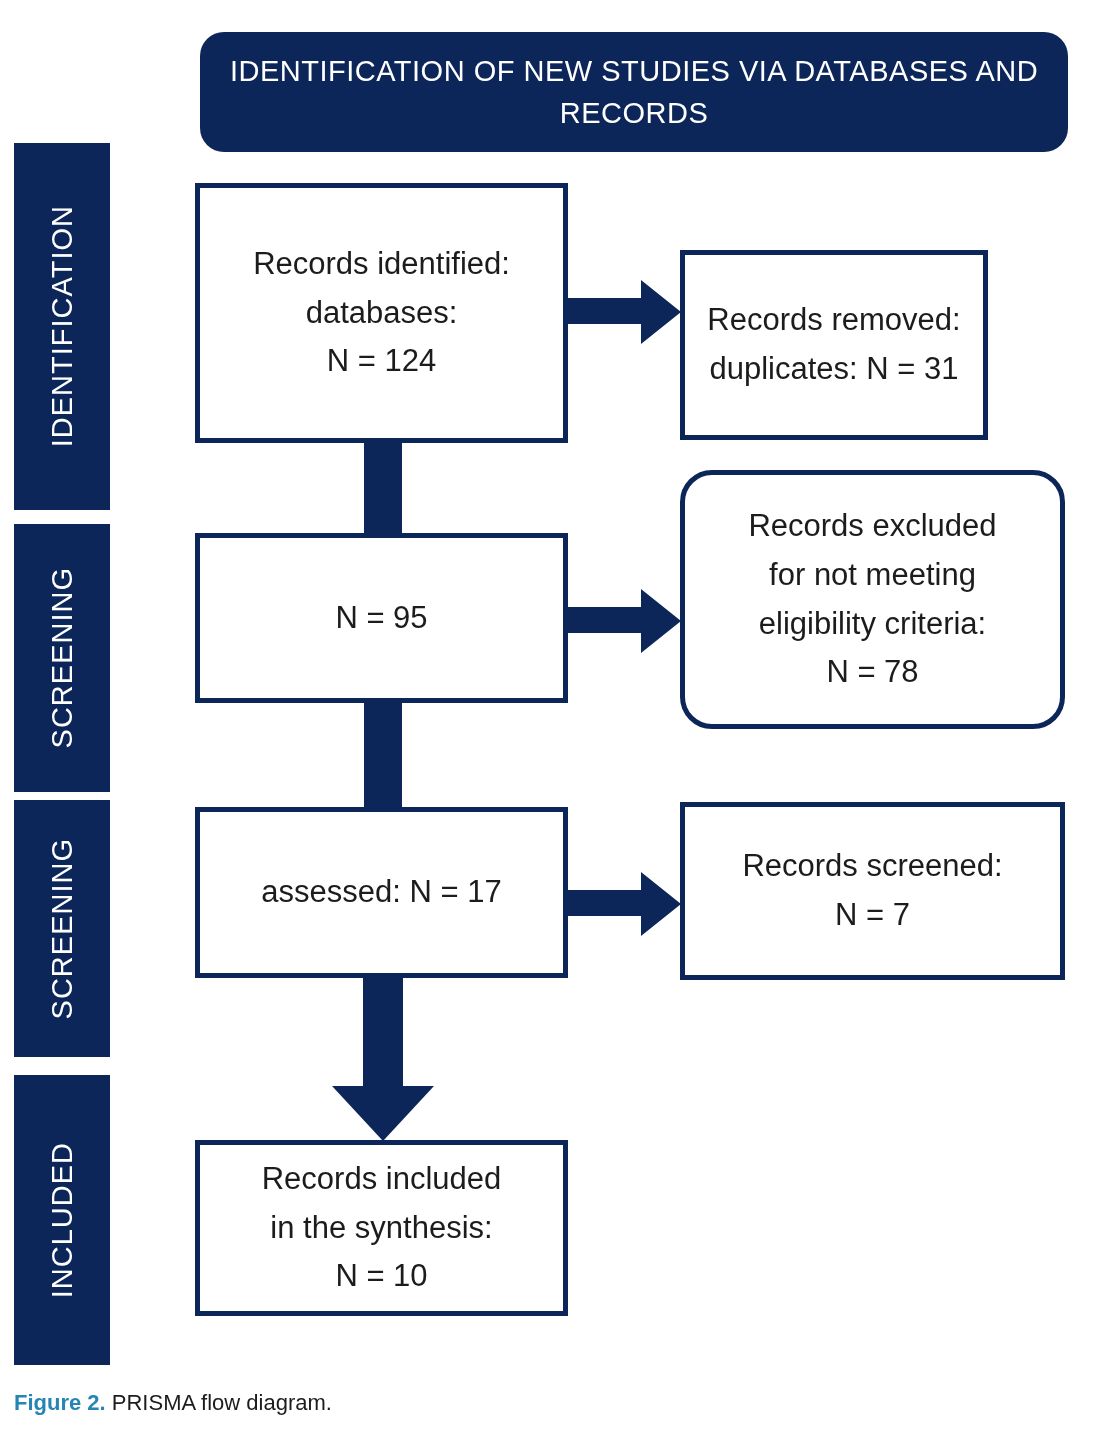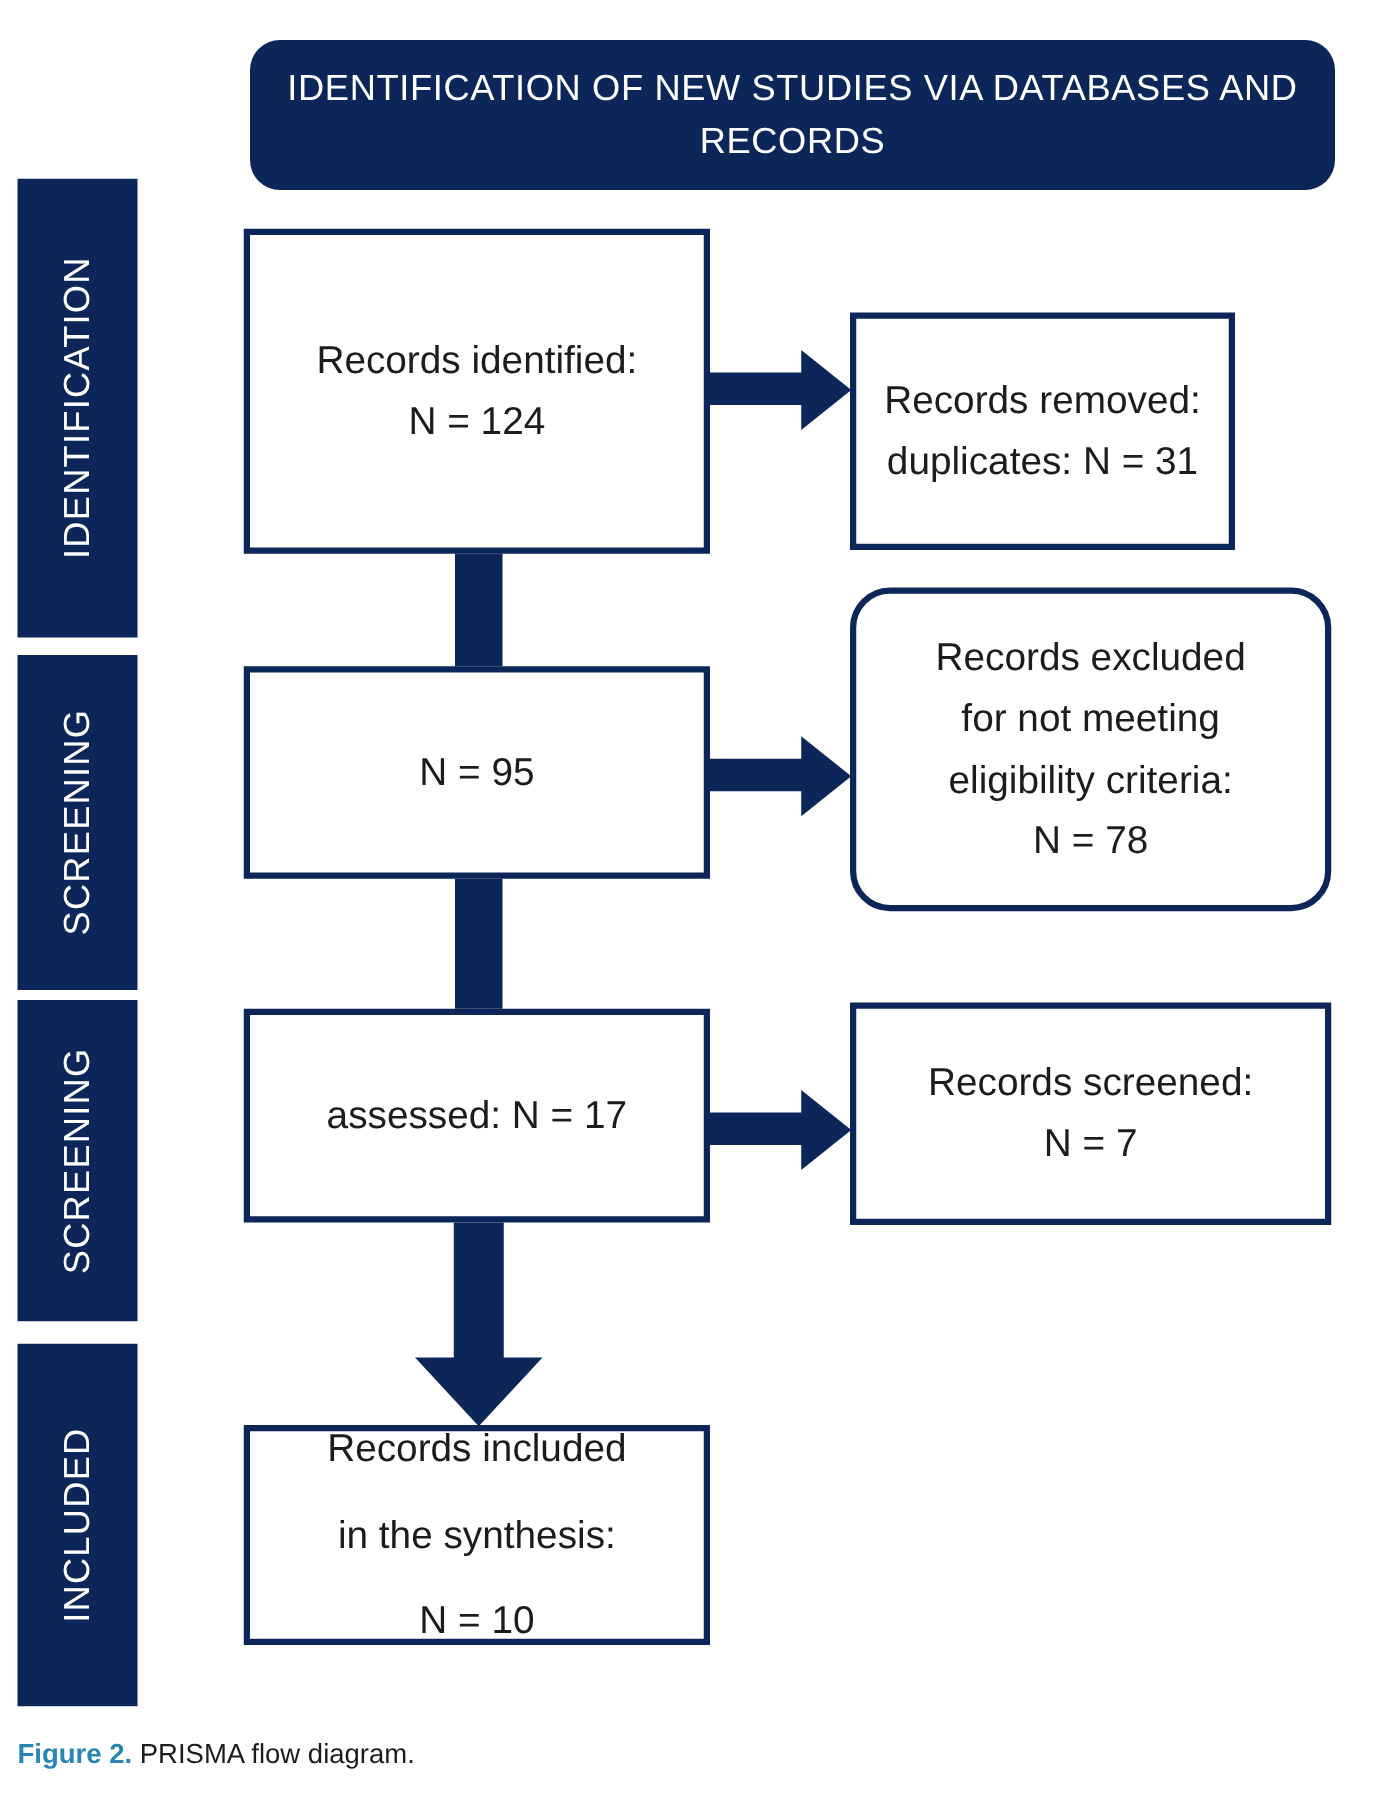--- a/index.html
+++ b/index.html
@@ -61,21 +61,21 @@
     align-items: center; justify-content: center;
     text-align: center;
     color: #1c1c1c;
     font-size: 31px;
     line-height: 1.58;
     z-index: 2;
   }
   .main-1 { left: 195px; top: 183px;  width: 373px; height: 260px; }
   .main-2 { left: 195px; top: 533px;  width: 373px; height: 170px; }
   .main-3 { left: 195px; top: 807px;  width: 373px; height: 171px; }
-  .main-4 { left: 195px; top: 1140px; width: 373px; height: 176px; gap: 20px; }
+  .main-4 { left: 195px; top: 1140px; width: 373px; height: 176px; }
   .side-1 { left: 680px; top: 226px;  width: 308px; height: 190px; margin-top: 24px; }
   .side-2 { left: 680px; top: 470px;  width: 385px; height: 259px; border-radius: 32px; }
   .side-3 { left: 680px; top: 802px;  width: 385px; height: 178px; }
 
   
   .vstem {
     position: absolute;
     left: 364px; width: 38px;
     background: #0c2659;
     z-index: 1;
@@ -163,20 +163,21 @@
 
   <div class="hstem hstem-1"></div>
   <div class="hhead hhead-1"></div>
   <div class="hstem hstem-2"></div>
   <div class="hhead hhead-2"></div>
   <div class="hstem hstem-3"></div>
   <div class="hhead hhead-3"></div>
 
   <div class="fbox main-1">
     <div>Records identified:</div>
+    <div>databases:</div>
     <div>N = 124</div>
   </div>
 
   <div class="fbox main-2">
     <div>N = 95</div>
   </div>
 
   <div class="fbox main-3">
     <div>assessed: N = 17</div>
   </div>

